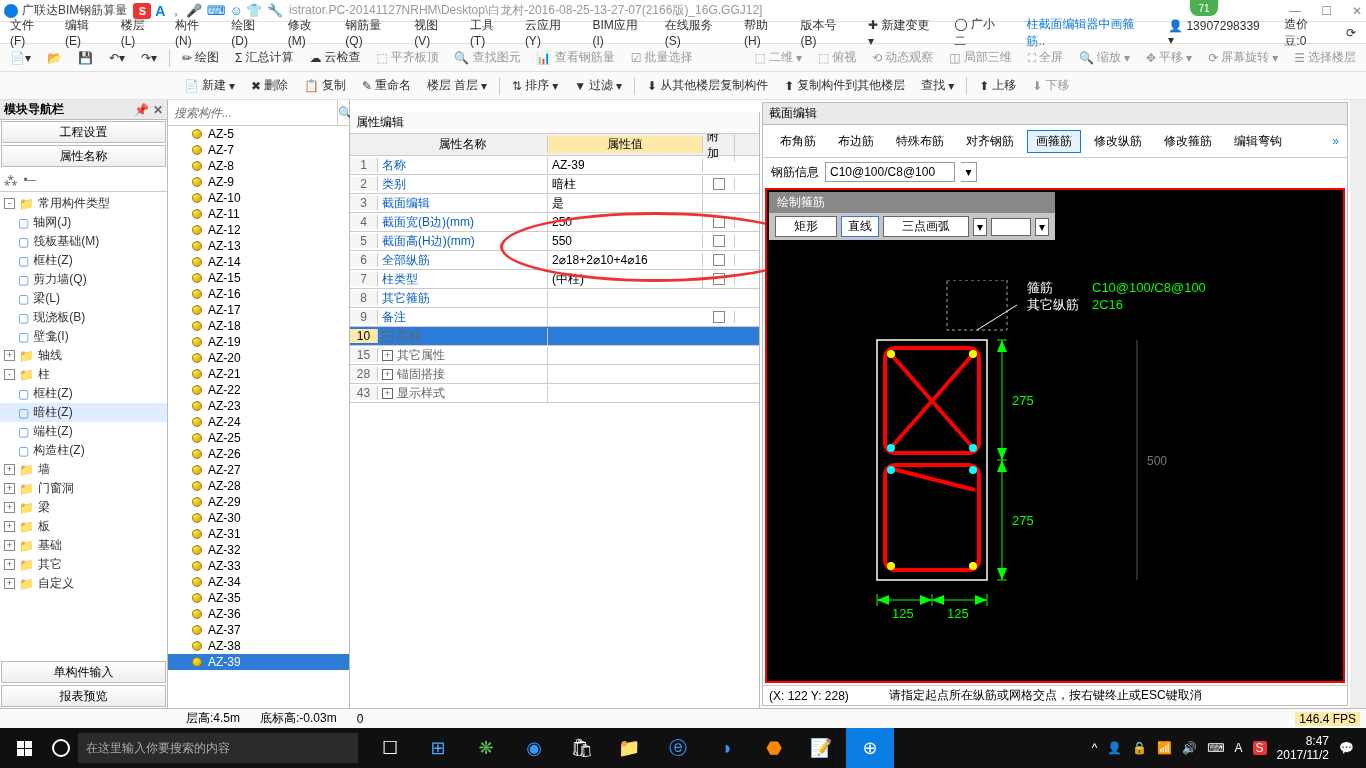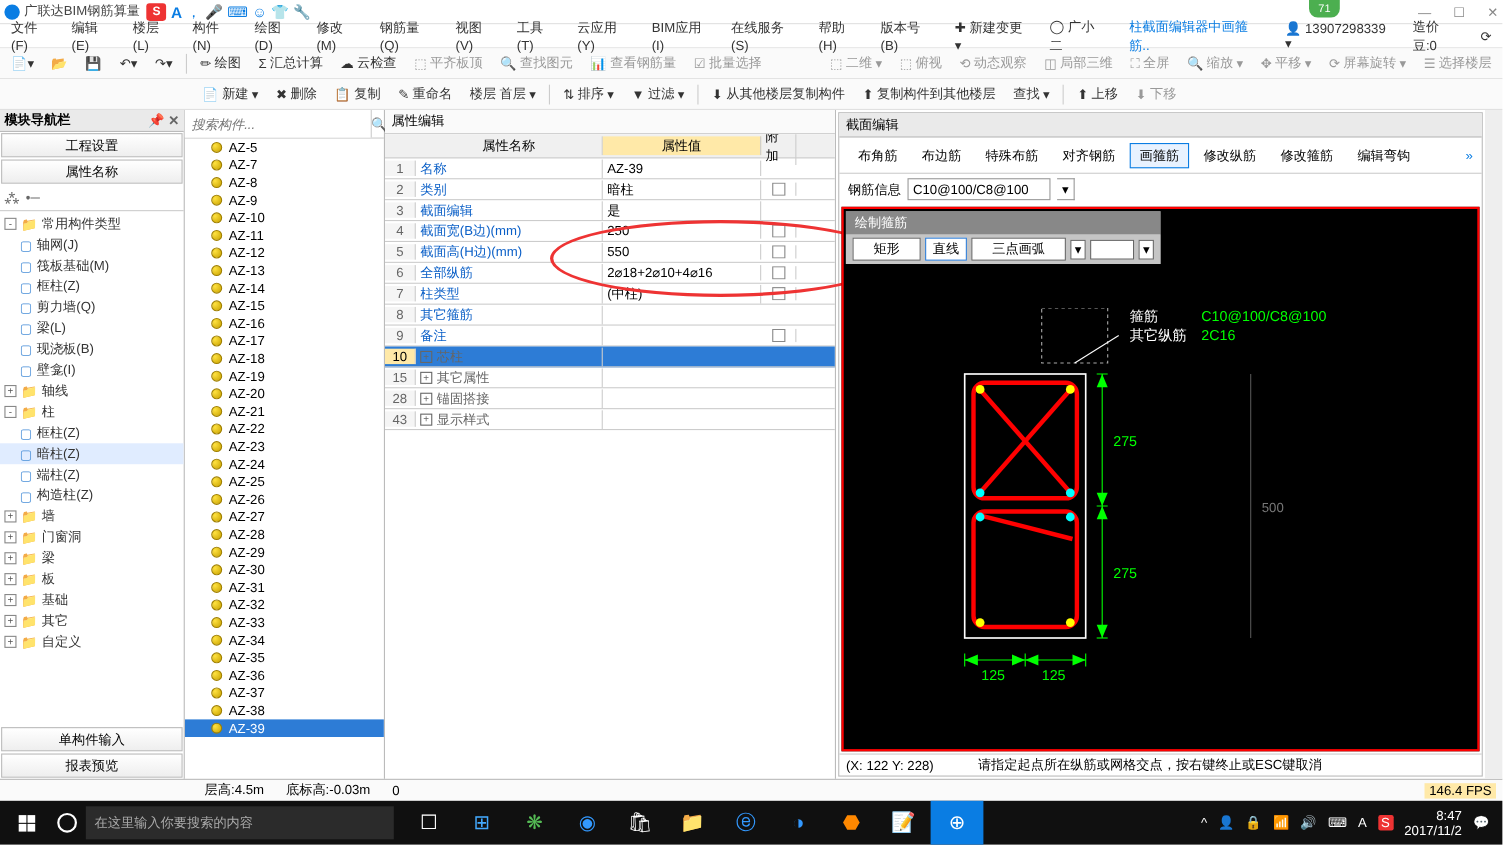--- a/index.html
+++ b/index.html
@@ -49,30 +49,30 @@
 .comp-panel { width: 182px; border-right: 1px solid #bbb; display: flex; flex-direction: column; }
 .comp-search { height: 26px; display: flex; border-bottom: 1px solid #ccc; }
 .comp-search input { flex: 1; border: none; padding: 0 6px; outline: none; font-style: italic; color: #999; }
 .comp-search .sbtn { width: 26px; display: flex; align-items: center; justify-content: center; border-left: 1px solid #ccc; color: #888; }
 .comp-list { flex: 1; overflow: auto; }
 .comp-item { padding: 1px 4px 1px 24px; display: flex; align-items: center; gap: 6px; }
 .comp-item .dot { width: 10px; height: 10px; border-radius: 50%; background: radial-gradient(circle at 30% 30%,#ffe240,#c9a200); border: 1px solid #a08000; flex-shrink: 0; }
 .comp-item.selected { background: #2d7cd6; color: #fff; }
 
 
-.prop-panel { width: 410px; border-right: 1px solid #bbb; display: flex; flex-direction: column; }
+.prop-panel { width: 410px; border-right: 1px solid #bbb; display: flex; flex-direction: column; margin-top: 12px; }
 .prop-title { height: 22px; border-bottom: 1px solid #ccc; display: flex; align-items: center; padding: 0 6px; background: #fafafa; }
 .prop-table { flex: 1; overflow: auto; }
 .prop-head, .prop-row { display: flex; border-bottom: 1px solid #ccc; }
 .prop-head { background: #f0f0f0; height: 22px; align-items: center; }
 .prop-row { height: 19px; align-items: center; }
 .pcell { border-right: 1px solid #ccc; padding: 0 4px; display: flex; align-items: center; overflow: hidden; }
 .pc-idx { width: 28px; justify-content: center; color: #666; background: #f5f5f5; }
 .pc-name { width: 170px; }
-.pc-val { width: 144px; }
+.pc-val { width: 155px; }
 .pc-add { width: 32px; justify-content: center; }
 .prop-head .pc-name, .prop-head .pc-val, .prop-head .pc-add { justify-content: center; }
 .prop-head .pc-val { background: #ffe9a8; }
 .prop-row .pc-name { color: #0a5fc7; }
 .prop-row.sel { background: #2d7cd6; color: #fff; }
 .prop-row.sel .pc-name { color: #fff; }
 .prop-row.sel .pc-idx { background: #ffe9a8; color: #000; }
 .chk { width: 12px; height: 12px; border: 1px solid #888; }
 .expand-box { width: 11px; height: 11px; border: 1px solid #666; display: inline-flex; align-items: center; justify-content: center; margin-right: 4px; font-size: 9px; line-height: 1; }
 
@@ -141,20 +141,21 @@
   <span class="ime-cluster">
     <span class="ime-badge">S</span>
     <span class="ime-a">A</span>
     <span class="ime-icon">，</span>
     <span class="ime-icon">🎤</span>
     <span class="ime-icon">⌨</span>
     <span class="ime-icon">☺</span>
     <span class="ime-icon">👕</span>
     <span class="ime-icon">🔧</span>
   </span>
+  <span class="title-rest">istrator.PC-20141127NRHM\Desktop\白龙村-2016-08-25-13-27-07(2166版)_16G.GGJ12]</span>
   <span class="green-badge">71</span>
   <div class="win-controls">
     <span>―</span>
     <span>☐</span>
     <span>✕</span>
   </div>
 </div>
 
 <div class="menubar">
   <span class="menu">文件(F)</span>

